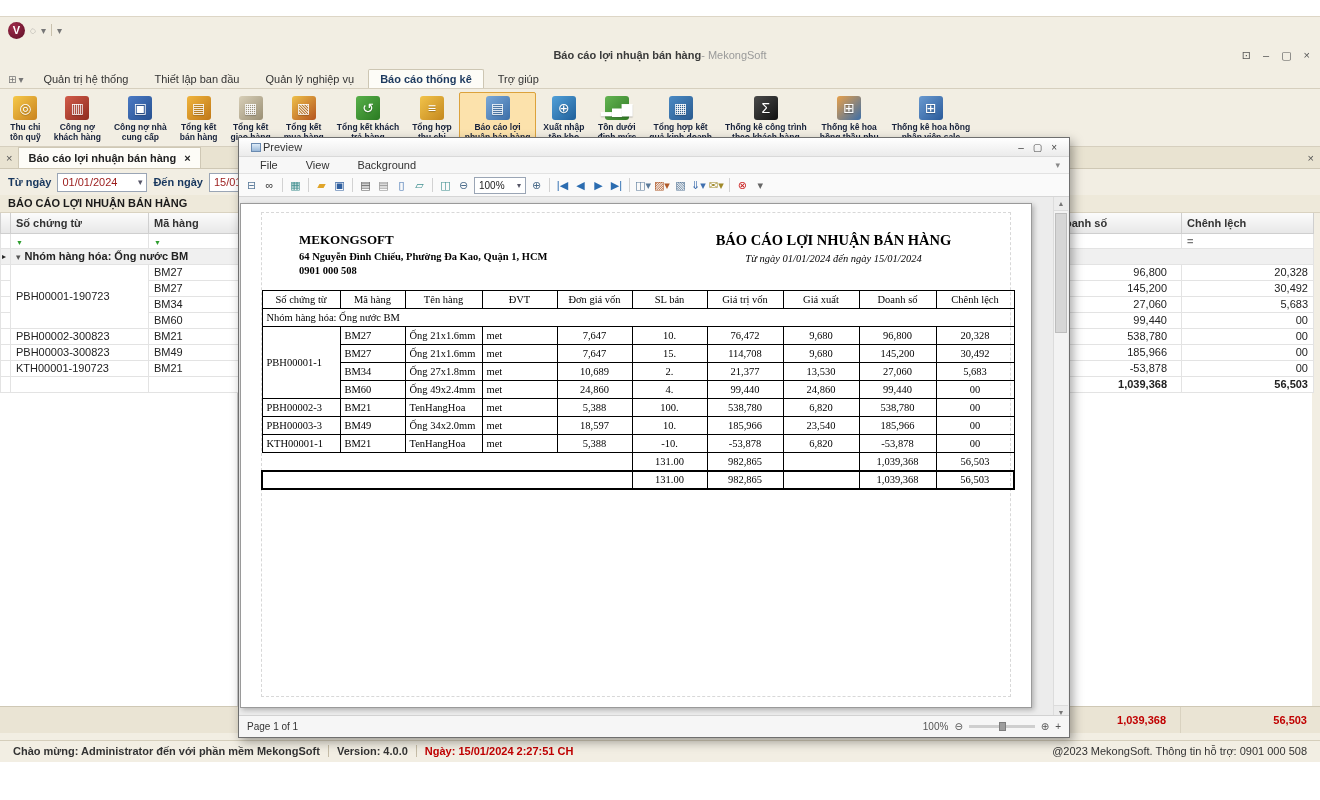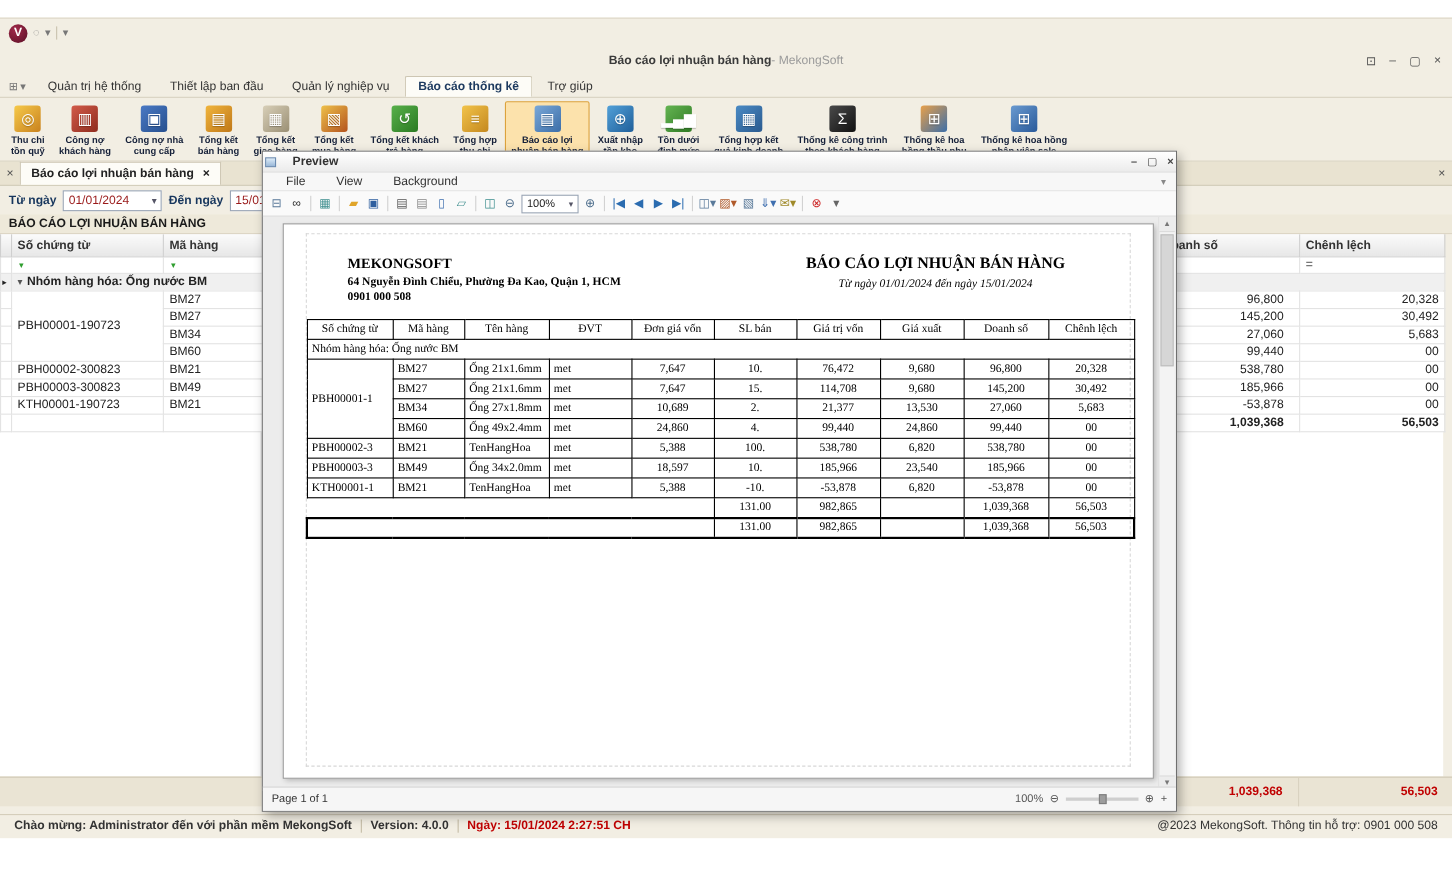--- a/index.html
+++ b/index.html
@@ -66,35 +66,35 @@
   .gf-diff { left:1180px; width:132px; padding-right:5px; }
 
   .statusbar { position:absolute; left:0; right:0; bottom:2px; height:20px; background:#f2eee3; border-top:1px solid #d5cebb; display:flex; align-items:center; gap:8px; padding:0 13px; }
   .sb-b { font-weight:bold; color:#333; }
   .sb-date { font-weight:bold; color:#c00000; }
   .sb-sep { width:1px; height:12px; background:#c5bca6; }
   .sb-right { margin-left:auto; font-weight:normal; color:#333; }
 
   
   .pwin { position:absolute; left:238px; top:137px; width:832px; height:601px; background:#f4f4f4; border:1px solid #6f6f6f; box-shadow:3px 4px 10px rgba(0,0,0,.35); z-index:20; }
-  .ptitle { height:19px; background:linear-gradient(#ffffff,#ebebeb); border-bottom:1px solid #d9d9d9; display:flex; align-items:center; gap:15px; padding:0 2px;font-weight:bold; }
+  .ptitle { height:19px; background:linear-gradient(#ffffff,#ebebeb); border-bottom:1px solid #d9d9d9; display:flex; align-items:center; gap:2px; padding:0 12px; }
   .picon { width:10px; height:9px; border:1px solid #6a8ab0; background:linear-gradient(#dcebf8,#9ab8d8); }
   .ptitle .t { color:#333; }
   .pbtns { margin-left:auto; display:flex; gap:9px; color:#444; font-size:10px; }
   .pmenu { height:17px; display:flex; align-items:center; gap:16px; padding:0 9px; background:#f7f7f7; border-bottom:1px solid #e2e2e2; }
   .pmenu-item { color:#333;margin-left:12px; }
   .pmenu .mcaret { margin-left:auto; color:#888; font-size:9px; }
   .ptools { height:23px; display:flex; align-items:center; gap:3px; padding:0 5px; background:#fafafa; border-bottom:1px solid #d6d6d6; }
   .ptool { min-width:15px; height:18px; display:flex; align-items:center; justify-content:center; font-size:11px; line-height:1; }
   .psep { width:1px; height:14px; background:#d2d2d2; margin:0 2px; }
   .pcombo { width:52px; height:17px; border:1px solid #9aa5b5; background:#fff; display:flex; align-items:center; justify-content:space-between; padding:0 4px; font-size:10px; color:#222; }
   .pcombo .tiny { font-size:8px; color:#556; }
 
   .pclient { position:absolute; top:59px; left:0; right:0; bottom:18px; background:#ececec; overflow:hidden; }
-  .ppage { position:absolute; left:18px; top:6px; width:792px; height:505px; background:#fff; border:1px solid #9a9a9a; box-shadow:2px 2px 5px rgba(0,0,0,.25); }
+  .ppage { position:absolute; left:1px; top:6px; width:792px; height:505px; background:#fff; border:1px solid #9a9a9a; box-shadow:2px 2px 5px rgba(0,0,0,.25); }
   .pmargin { position:absolute; left:20px; right:20px; top:8px; bottom:10px; border:1px dashed #d8d8d8; }
   .pcompany { position:absolute; left:58px; top:28px; font-family:"Liberation Serif","DejaVu Serif",serif; color:#000; }
   .pc-name { font-size:13px; font-weight:bold; }
   .pc-addr, .pc-phone { font-size:10.5px; font-weight:bold; margin-top:3px; }
   .phead-r { position:absolute; left:405px; top:28px; width:375px; text-align:center; font-family:"Liberation Serif","DejaVu Serif",serif; color:#000; }
   .pr-title { font-size:14.5px; font-weight:bold; }
   .pr-sub { font-size:10.5px; font-style:italic; margin-top:4px; }
 
   table.prt { position:absolute; left:20px; top:86px; width:752px; border-collapse:collapse; table-layout:fixed; font-family:"Liberation Serif","DejaVu Serif",serif; font-size:10.5px; color:#000; }
   .prt th, .prt td { border:1px solid #000; height:18px; padding:1px 4px; font-weight:normal; overflow:hidden; white-space:nowrap; }

